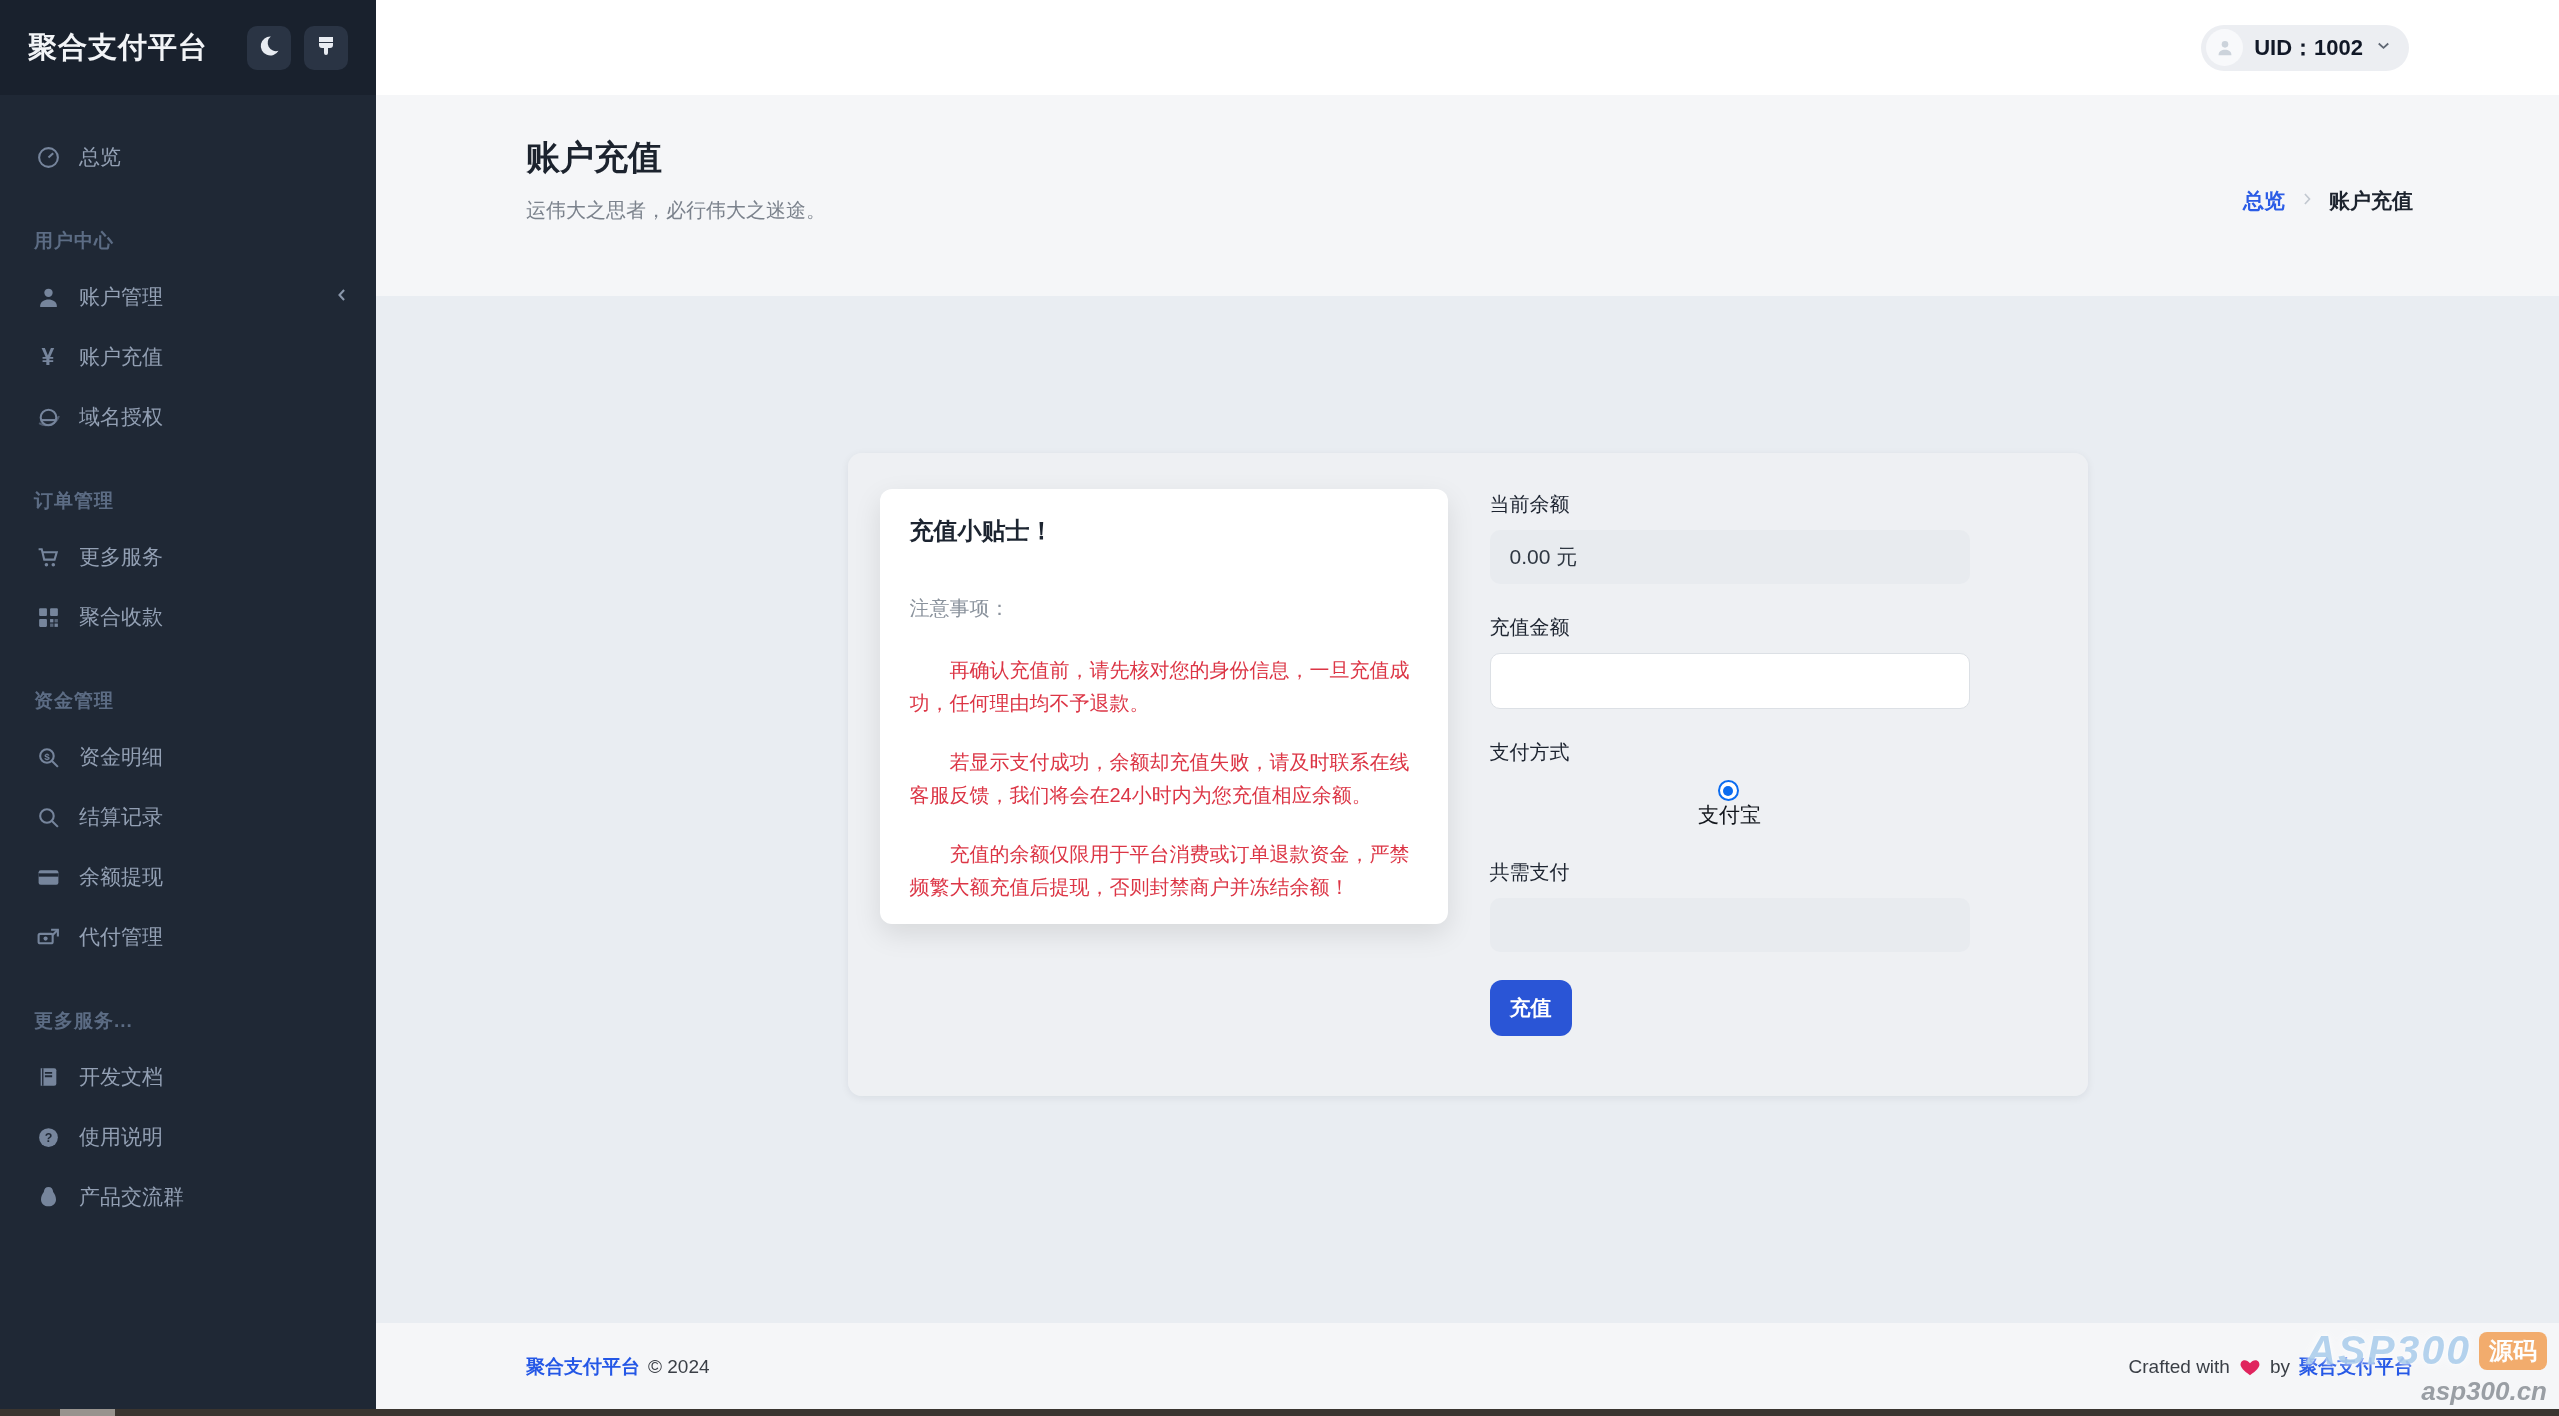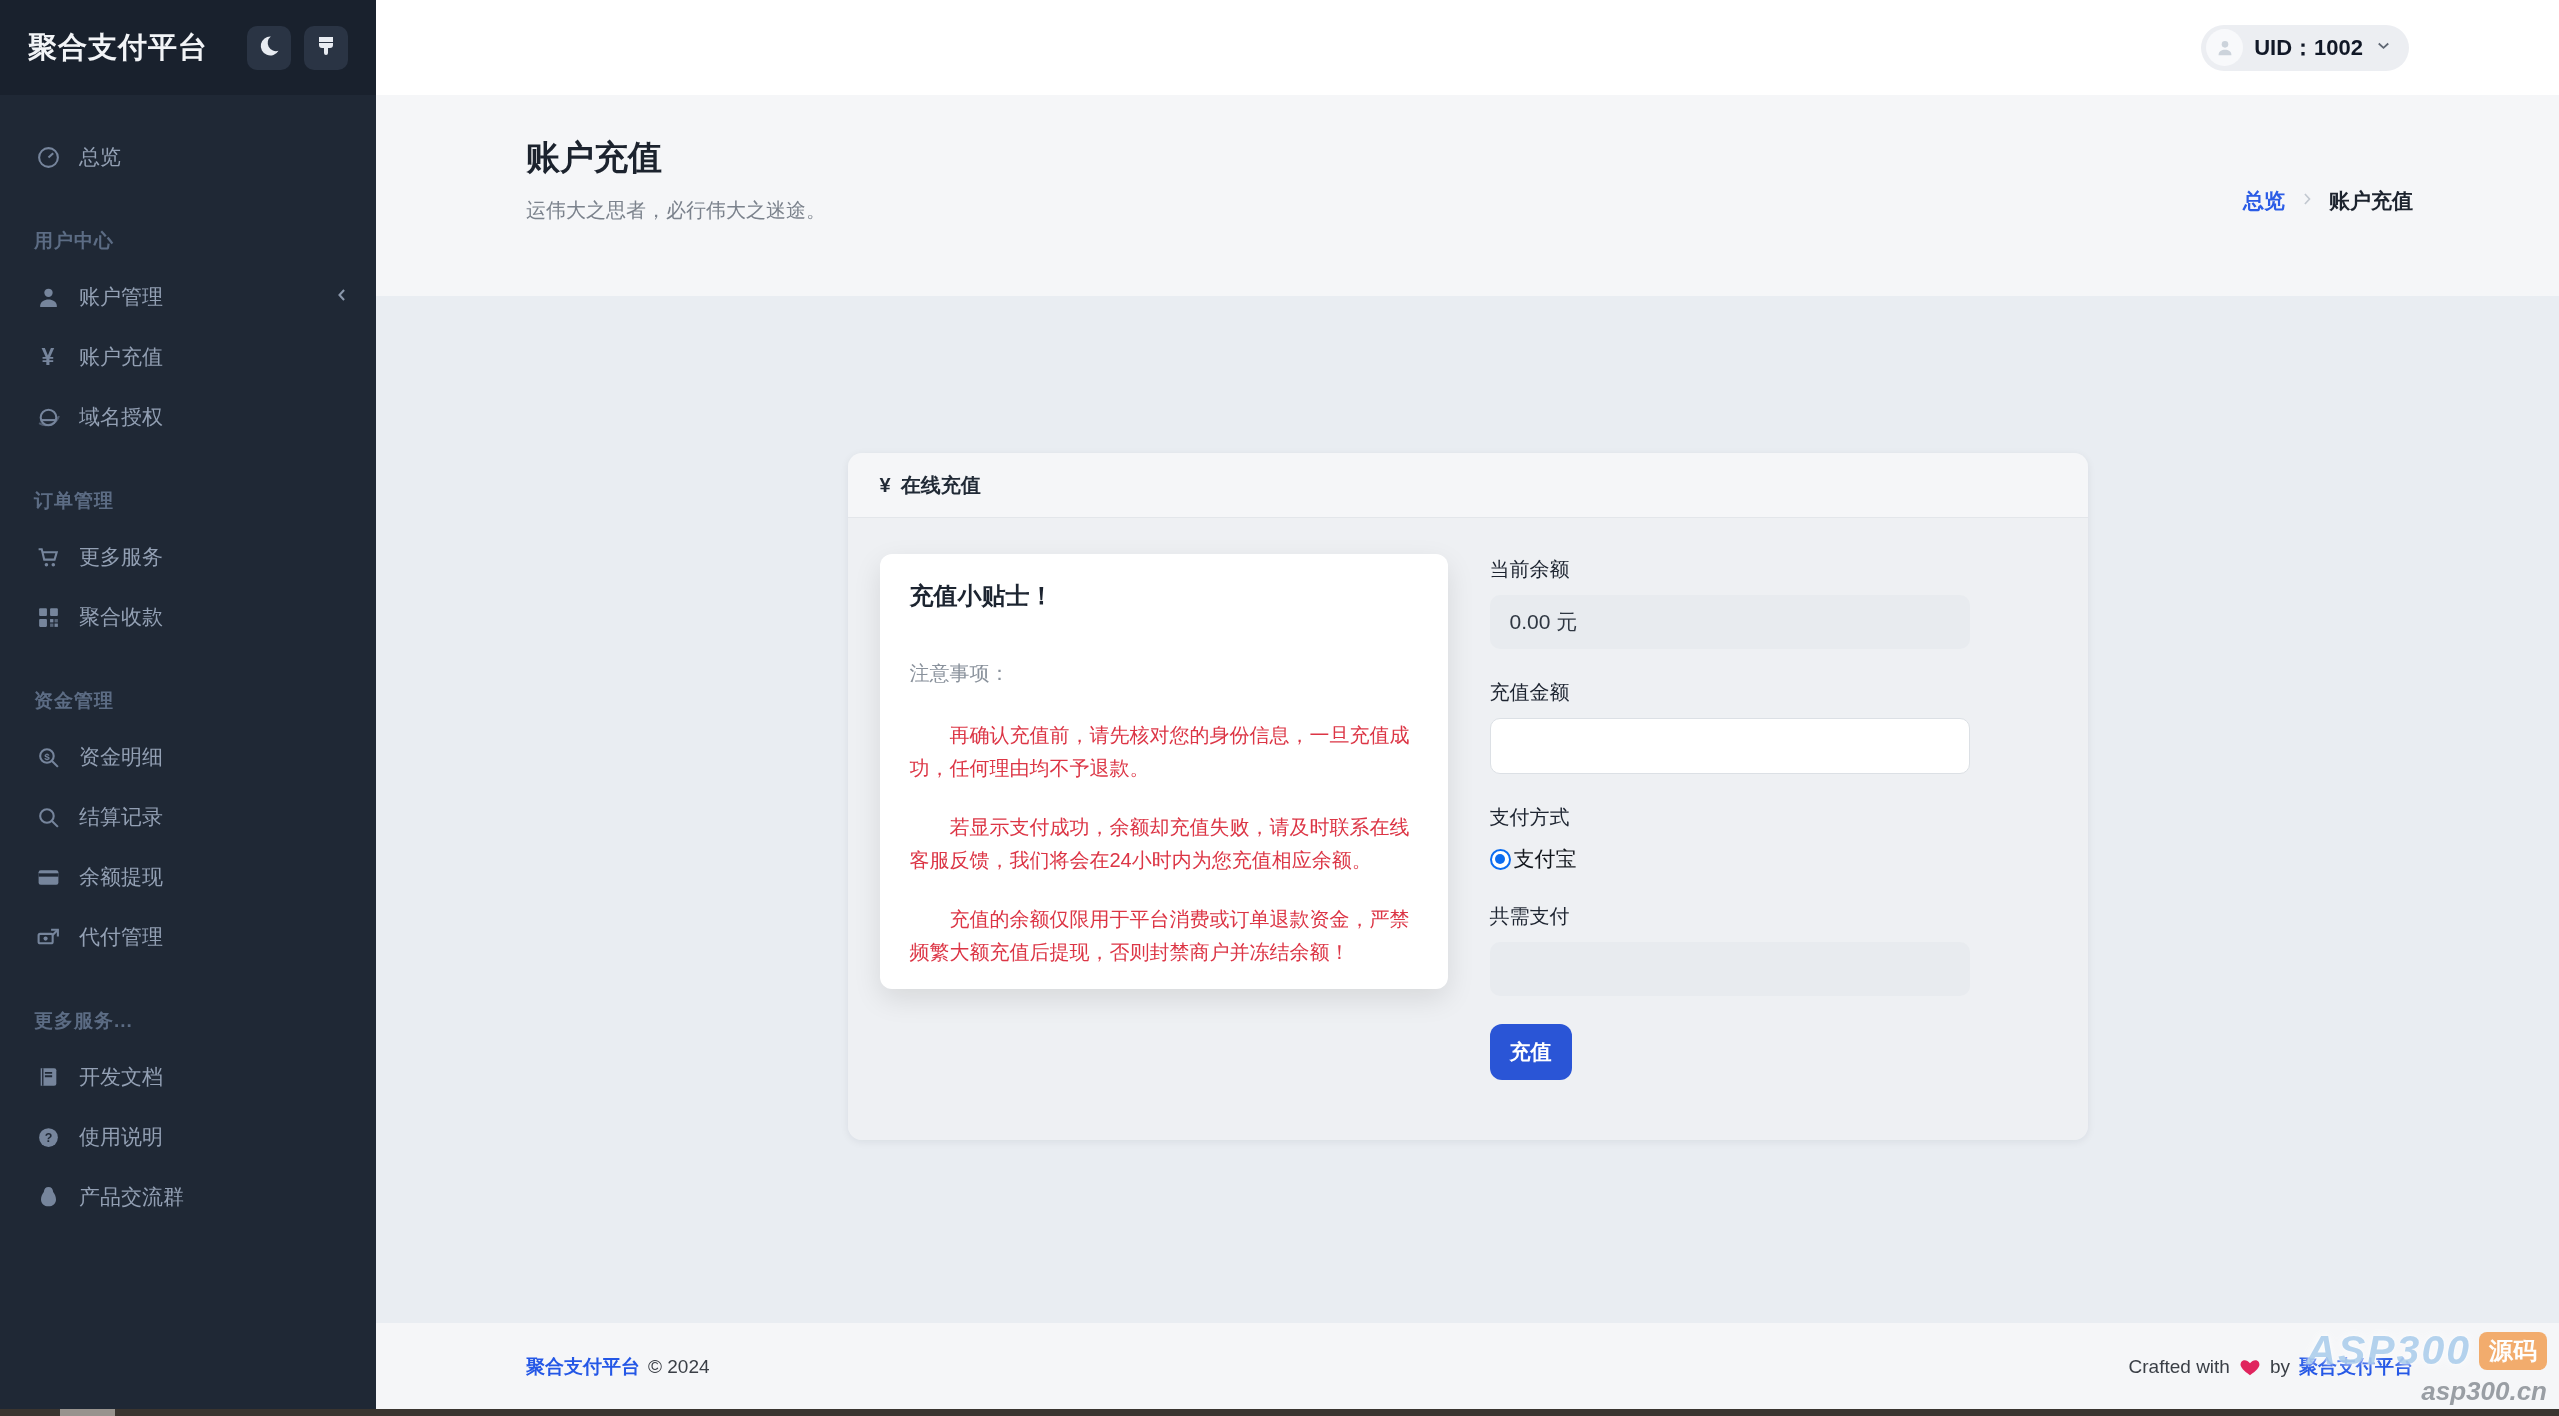--- a/index.html
+++ b/index.html
@@ -63,21 +63,21 @@
   .tip-para { font-size:20px; color:#dc3545; line-height:33px; text-indent:2em; margin-bottom:26px; }
   .tip-para:last-child { margin-bottom:8px; }
 
   .form-col { width:480px; }
   .f-label { font-size:20px; color:#1d2430; margin:30px 0 12px; }
   .f-label.first { margin-top:2px; }
   .f-box { height:54px; line-height:54px; background:#e8ebef; border-radius:10px;
     padding:0 20px; font-size:21px; color:#2f3742; }
   .f-input { width:100%; height:56px; border:1px solid #dce0e5; border-radius:10px; background:#fff;
     padding:0 18px; font-size:21px; color:#2f3742; font-family:inherit; }
-  .radio-row { margin:14px 0 4px; display:flex; align-items:center; font-size:21px; color:#12161c; cursor:pointer; }
+  .radio-row { margin:14px 0 4px; display:flex; align-items:center; font-size:21px; color:#12161c; cursor:pointer;flex-direction:column; }
   .radio { width:21px; height:21px; border-radius:50%; border:2.5px solid #0b6cf0; position:relative;
     margin-right:3px; flex:none; background:#fff; }
   .radio::after { content:""; position:absolute; left:50%; top:50%; transform:translate(-50%,-50%);
     width:10px; height:10px; border-radius:50%; background:#0b6cf0; }
   .pay-btn { margin-top:28px; background:#2a55d6; color:#fff; border:none; border-radius:12px;
     font-size:21px; font-weight:bold; padding:14px 20px; cursor:pointer; font-family:inherit; }
 
   .footer { height:87px; background:#f5f6f8; display:flex; align-items:center;
     padding:0 146px 0 150px; justify-content:space-between; position:relative; font-size:19px; color:#3a3f46; }
   .foot-left { display:flex; gap:8px; align-items:center; }
@@ -288,23 +288,20 @@
         <svg viewBox="0 0 24 24" fill="none" stroke="currentColor" stroke-width="2">
             <path d="M9.5 6l5.5 6-5.5 6"></path>
           </svg>
       </span>
       <span class="bc-current">账户充值</span>
     </div>
   </section>
 
   <section class="content">
     <div class="card">
-      <div class="card-header">
-        <span class="cur">¥</span><span>在线充值</span>
-      </div>
       <div class="card-body">
 
         <div class="tip-card">
           <div class="tip-title">充值小贴士！</div>
           <div class="tip-note">注意事项：</div>
           <p class="tip-para">再确认充值前，请先核对您的身份信息，一旦充值成功，任何理由均不予退款。</p>
           <p class="tip-para">若显示支付成功，余额却充值失败，请及时联系在线客服反馈，我们将会在24小时内为您充值相应余额。</p>
           <p class="tip-para">充值的余额仅限用于平台消费或订单退款资金，严禁频繁大额充值后提现，否则封禁商户并冻结余额！</p>
         </div>
 

